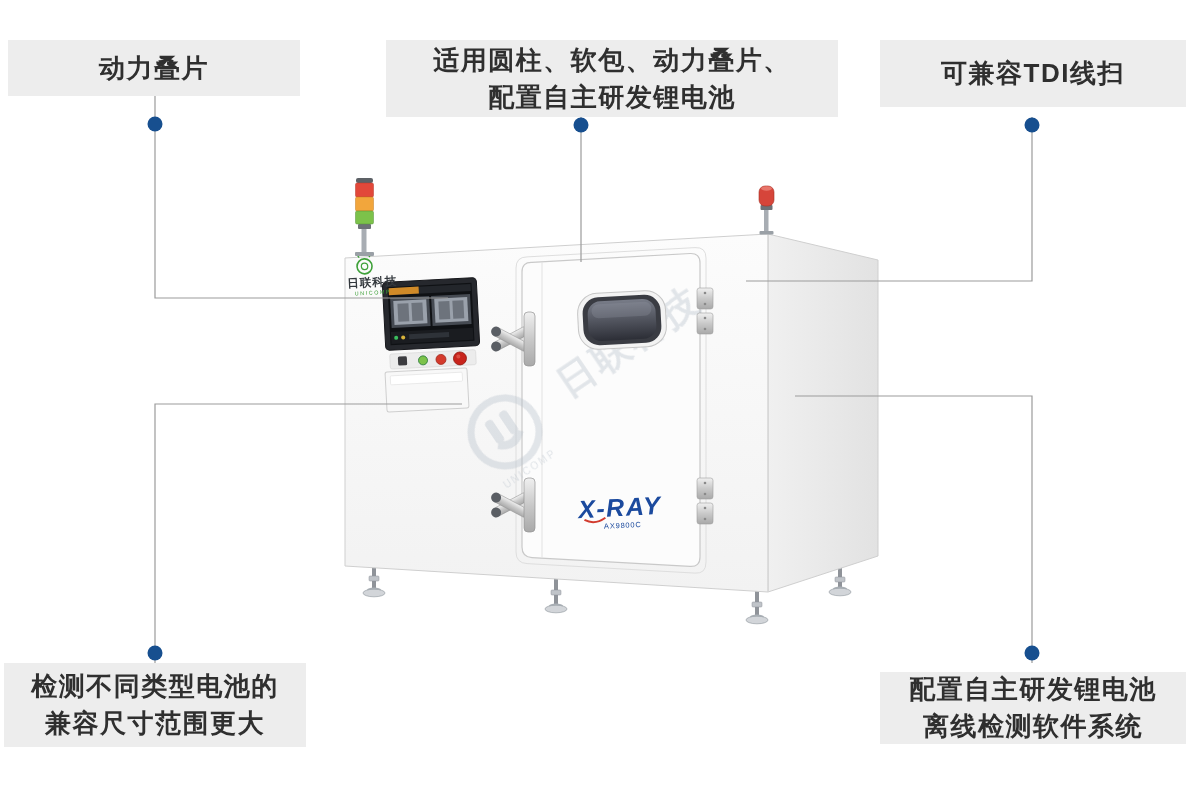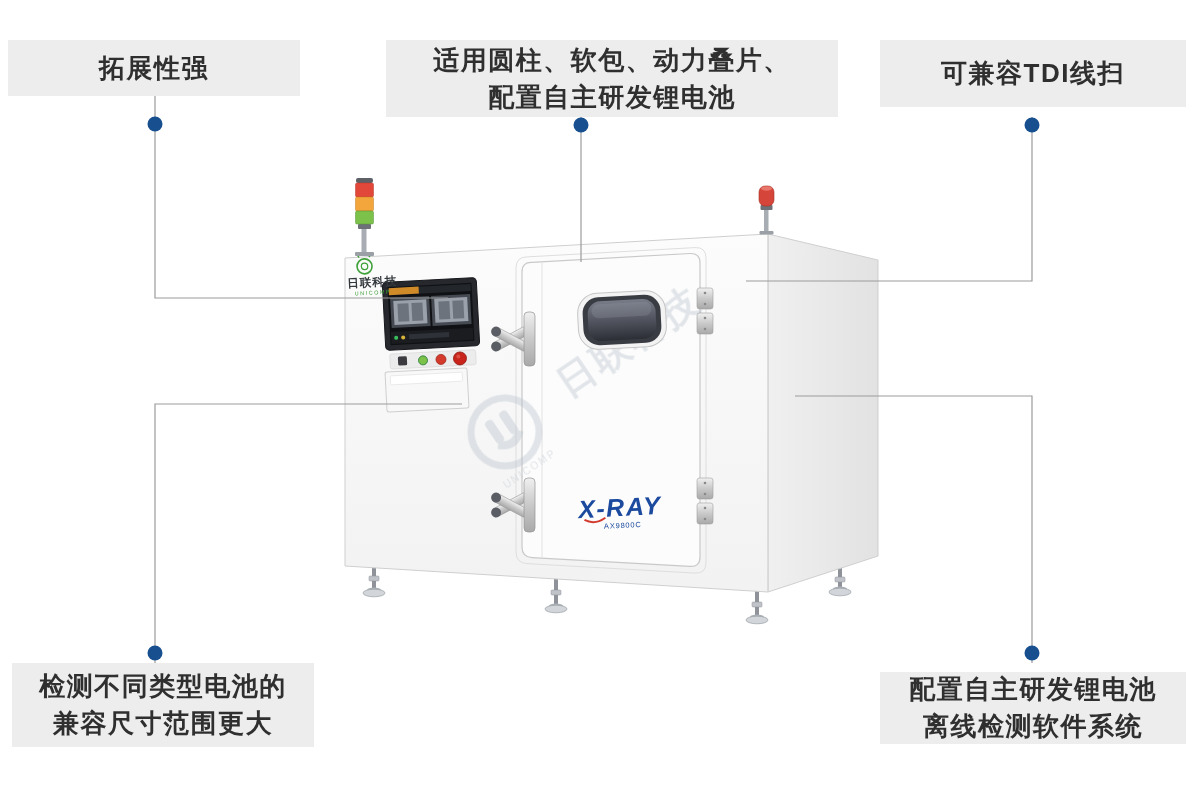--- a/index.html
+++ b/index.html
@@ -212,33 +212,33 @@
       <path class="cline" d="M1032 663 L1032 396 L795 396"></path>
       <circle class="cdot" cx="155" cy="124" r="7.5"></circle>
       <circle class="cdot" cx="581" cy="125" r="7.5"></circle>
       <circle class="cdot" cx="1032" cy="125" r="7.5"></circle>
       <circle class="cdot" cx="155" cy="653" r="7.5"></circle>
       <circle class="cdot" cx="1032" cy="653" r="7.5"></circle>
     </g>
   </svg>
 
   <div class="callout" style="left:8px;top:40px;width:292px;height:56px">
-    <div class="cl-line">拓展性强</div>
+    <div class="cl-line">动力叠片</div>
   </div>
 
   <div class="callout" style="left:386px;top:40px;width:452px;height:77px">
     <div class="cl-line">适用圆柱、软包、动力叠片、</div>
     <div class="cl-line">配置自主研发锂电池</div>
   </div>
 
   <div class="callout" style="left:880px;top:40px;width:306px;height:67px">
     <div class="cl-line">可兼容TDI线扫</div>
   </div>
 
-  <div class="callout" style="left:12px;top:663px;width:302px;height:84px">
+  <div class="callout" style="left:4px;top:663px;width:302px;height:84px">
     <div class="cl-line">检测不同类型电池的</div>
     <div class="cl-line">兼容尺寸范围更大</div>
   </div>
 
   <div class="callout" style="left:880px;top:672px;width:306px;height:72px">
     <div class="cl-line">配置自主研发锂电池</div>
     <div class="cl-line">离线检测软件系统</div>
   </div>
 
 </div>

